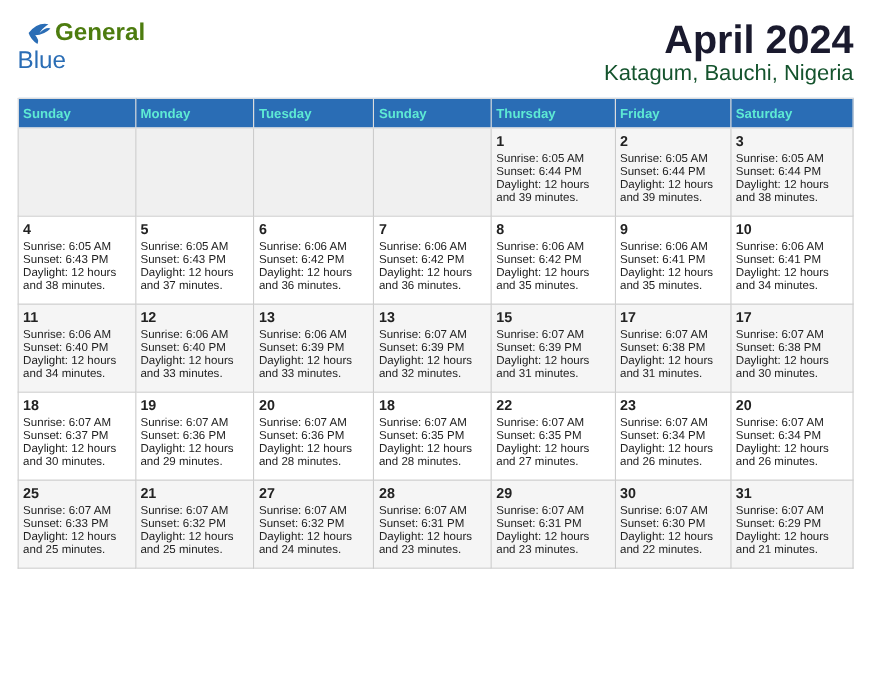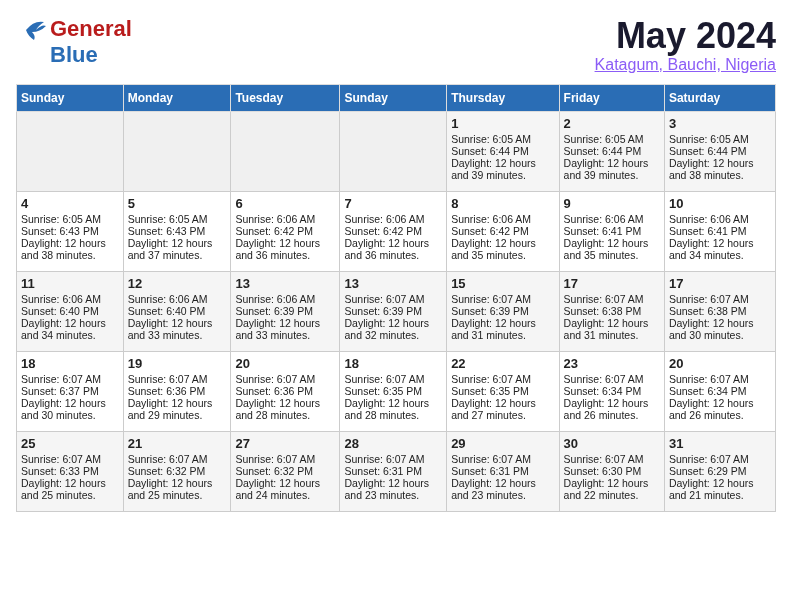--- a/index.html
+++ b/index.html
@@ -29,32 +29,31 @@
     .title-area {
       text-align: right;
     }
     .main-title {
       font-size: 36px;
       font-weight: bold;
       color: #1a1a2e;
       line-height: 1.1;
     }
     .subtitle {
-      font-size: 16px;
-      color: #8b5cf6;
-      text-decoration: underline;
+      font-size: 20px;
+      color: #14532d;
     }
     table {
       width: 100%;
       border-collapse: collapse;
       font-size: 11px;
     }
     thead tr th {
       background-color: #2a6db5;
-      color: #ffffff;
+      color: #5eead4;
       padding: 6px 4px;
       text-align: left;
       font-size: 12px;
       border: 1px solid #ddd;
     }
     tbody tr td {
       border: 1px solid #ccc;
       padding: 4px 4px;
       vertical-align: top;
       font-size: 10.5px;
@@ -79,26 +78,26 @@
   </style>
 </head>
 <body>
 
 <div class="header-area">
   <div class="logo">
     <div class="logo-line">
       <svg width="30" height="22" viewBox="0 0 30 22">
         <path d="M10 12 Q18 2 28 4 Q22 8 20 12 Q26 6 30 8 Q24 14 16 14 Q20 18 18 22 Q12 18 10 12Z" fill="#2a6db5"></path>
       </svg>
-      <span style="font-size:22px;font-weight:bold;color:#b91c1c;">General</span>
+      <span style="font-size:22px;font-weight:bold;color:#4d7c0f;">General</span>
     </div>
-    <span style="font-size:22px;font-weight:bold;color:#2a6db5;margin-left:34px;">Blue</span>
+    <span style="font-size:22px;font-weight:normal;color:#2a6db5;">Blue</span>
   </div>
   <div class="title-area">
-    <div class="main-title">May 2024</div>
+    <div class="main-title">April 2024</div>
     <div class="subtitle">Katagum, Bauchi, Nigeria</div>
   </div>
 </div>
 
 <table>
   <thead>
     <tr>
       <th>Sunday</th>
       <th>Monday</th>
       <th>Tuesday</th>

